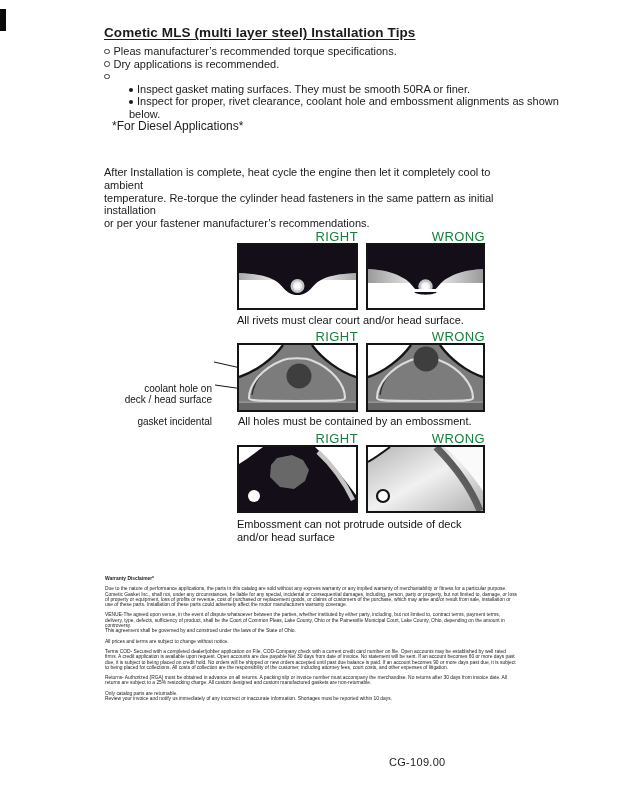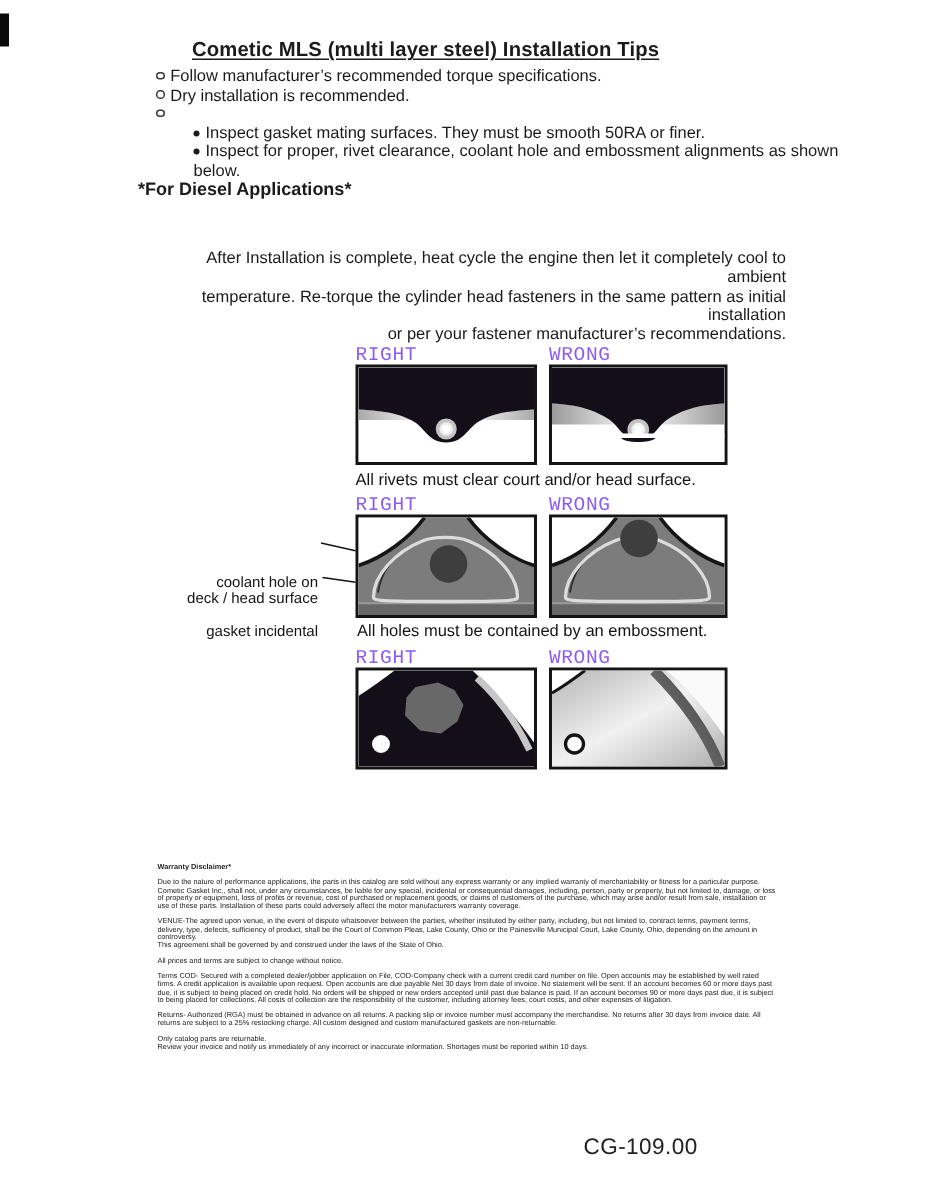--- a/index.html
+++ b/index.html
@@ -3,35 +3,35 @@
 <meta charset="utf-8">
 <style>
   html,body{margin:0;padding:0;background:#ffffff;}
   .page{position:relative;width:618px;height:800px;background:#ffffff;
         font-family:"Liberation Sans","DejaVu Sans",sans-serif;color:#1b1b1b;overflow:hidden;}
   .abs{position:absolute;}
 
   .print-mark{left:0;top:9px;width:6px;height:22px;background:#0a0a0a;}
 
   .doc-title{left:104px;top:25px;font-size:13.5px;font-weight:bold;
-             text-decoration:underline;text-underline-offset:2px;letter-spacing:.1px;margin-left:24px;}
+             text-decoration:underline;text-underline-offset:2px;letter-spacing:.1px;}
 
   .bullets{left:104px;top:45px;font-size:11px;line-height:12.6px;width:460px;}
   .brow{white-space:pre-line;}
   .sub{padding-left:25px;}
   .mark-open{display:inline-block;width:3.5px;height:3.5px;border:1px solid #3a3a3a;
              border-radius:50%;margin-right:4px;margin-bottom:1px;}
   .mark-fill{display:inline-block;width:4px;height:4px;background:#1b1b1b;border-radius:50%;
              margin-right:4px;margin-bottom:1px;}
 
-  .diesel-h{left:92px;top:119px;font-size:12px;font-weight:bold;}
+  .diesel-h{left:112px;top:119px;font-size:12px;font-weight:normal;}
   .para{left:104px;font-size:11px;line-height:12.8px;width:420px;white-space:pre-line;}
-  .p1{top:136px;} .p2{top:166px;text-align:right;} .p3{top:208px;}
-
-  .dg-label{font-size:13px;color:#8b5cf6;text-align:left;letter-spacing:.4px;font-family:Liberation Mono, monospace;}
+  .p1{top:136px;} .p2{top:166px;} .p3{top:208px;}
+
+  .dg-label{font-size:13px;color:#15803d;text-align:right;letter-spacing:.4px;}
   .lab-right{left:237px;width:121px;}
   .lab-wrong{left:366px;width:119px;}
   .row1-lab{top:229px;} .row2-lab{top:329px;} .row3-lab{top:431px;}
 
   .panel{border:2px solid #141414;background:#fff;box-sizing:border-box;}
   .pr{left:237px;width:121px;} .pw{left:366px;width:119px;}
   .row1-p{top:243px;height:67px;} .row2-p{top:343px;height:69px;} .row3-p{top:445px;height:68px;}
   .panel svg{display:block;width:100%;height:100%;}
 
   .caption{font-size:11px;line-height:11.5px;color:#141414;white-space:pre-line;}
@@ -39,34 +39,34 @@
 
   .side-label{font-size:10px;line-height:11px;color:#141414;text-align:right;margin-top:39px;}
   .sl-coolant{left:110px;top:344px;width:102px;}
   .sl-emboss{left:100px;top:377px;width:112px;}
   .leader{left:100px;top:340px;width:210px;height:62px;pointer-events:none;}
 
   .disclaimer{left:105px;top:576px;width:413px;font-size:4.9px;line-height:5.3px;color:#222;}
   .disclaimer .hd{font-weight:bold;margin-bottom:5px;}
   .disclaimer p{margin:0 0 5px 0;white-space:pre-line;}
 
-  .footer-code{left:389px;top:756px;font-size:15px;color:#232323;letter-spacing:.3px;}
+  .footer-code{left:389px;top:756px;font-size:11px;color:#232323;letter-spacing:.3px;}
 </style>
 </head>
 <body>
 
 <div class="page">
 
   <div class="abs print-mark"></div>
 
   <div class="abs doc-title">Cometic MLS (multi layer steel) Installation Tips</div>
 
   <div class="abs bullets">
-    <div class="brow"><span class="mark-open"></span><span>Follow manufacturer’s recommended torque specifications.</span></div>
-    <div class="brow"><span class="mark-open"></span><span>Dry installation is recommended.</span></div>
+    <div class="brow"><span class="mark-open"></span><span>Pleas manufacturer’s recommended torque specifications.</span></div>
+    <div class="brow"><span class="mark-open"></span><span>Dry applications is recommended.</span></div>
     <div class="brow"><span class="mark-open"></span></div>
     <div class="brow sub"><span class="mark-fill"></span><span>Inspect gasket mating surfaces.  They must be smooth 50RA or finer.</span></div>
     <div class="brow sub"><span class="mark-fill"></span><span>Inspect for proper, rivet clearance, coolant hole and embossment alignments as shown below.</span></div>
   </div>
 
   <div class="abs diesel-h">*For Diesel Applications*</div>
   <div class="abs para p2">After Installation is complete, heat cycle the engine then let it completely cool to ambient
 temperature. Re-torque the cylinder head fasteners in the same pattern as initial installation
 or per your fastener manufacturer’s recommendations.</div>
 
@@ -194,20 +194,22 @@
       </defs>
       <rect x="0" y="0" width="115" height="64" fill="url(#sg)"></rect>
       <path d="M0,0 H22 C14,6 7,11 0,15 Z" fill="#ffffff"></path>
       <path d="M22,0 C14,6 7,11 0,15" stroke="#141414" stroke-width="2" fill="none"></path>
       <path d="M76,0 H115 V44 C102,25 89,10 76,0 Z" fill="#fafafa"></path>
       <path d="M68,0 C88,20 103,41 112,64" stroke="url(#dg)" stroke-width="7" fill="none"></path>
       <circle cx="15" cy="49" r="6" fill="#ffffff" stroke="#141414" stroke-width="2.2"></circle>
     </svg>
   </div>
 
+  <div class="abs caption cap3">Embossment can not protrude outside of deck
+and/or head surface</div>
 
   <div class="abs disclaimer">
     <div class="hd">Warranty Disclaimer*</div>
     <p>Due to the nature of performance applications, the parts in this catalog are sold without any express warranty or any implied warranty of merchantability or fitness for a particular purpose.  Cometic Gasket Inc., shall not, under any circumstances, be liable for any special, incidental or consequential damages, including, person, party or property, but not limited to, damage, or loss of property or equipment, loss of profits or revenue, cost of purchased or replacement goods, or claims of customers of the purchase, which may arise and/or result from sale, installation or use of these parts.  Installation of these parts could adversely affect the motor manufacturers warranty coverage.</p>
     <p>VENUE-The agreed upon venue, in the event of dispute whatsoever between the parties, whether instituted by either party, including, but not limited to, contract terms, payment terms, delivery, type, defects, sufficiency of product, shall be the Court of Common Pleas, Lake County, Ohio or the Painesville Municipal Court, Lake County, Ohio, depending on the amount in controversy.
 This agreement shall be governed by and construed under the laws of the State of Ohio.</p>
     <p>All prices and terms are subject to change without notice.</p>
     <p>Terms COD- Secured with a completed dealer/jobber application on File, COD-Company check with a current credit card number on file.  Open accounts may be established by well rated firms.  A credit application is available upon request.  Open accounts are due payable Net 30 days from date of invoice.  No statement will be sent.  If an account becomes 60 or more days past due, it is subject to being placed on credit hold.  No orders will be shipped or new orders accepted until past due balance is paid.  If an account becomes 90 or more days past due, it is subject to being placed for collections.  All costs of collection are the responsibility of the customer, including attorney fees, court costs, and other expenses of litigation.</p>
     <p>Returns- Authorized (RGA) must be obtained in advance on all returns.  A packing slip or invoice number must accompany the merchandise.  No returns after 30 days from invoice date.  All returns are subject to a 25% restocking charge.  All custom designed and custom manufactured gaskets are non-returnable.</p>
     <p>Only catalog parts are returnable.

